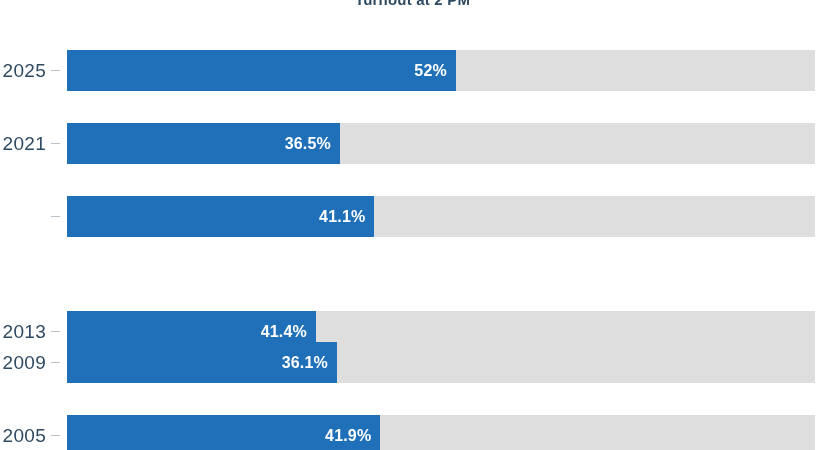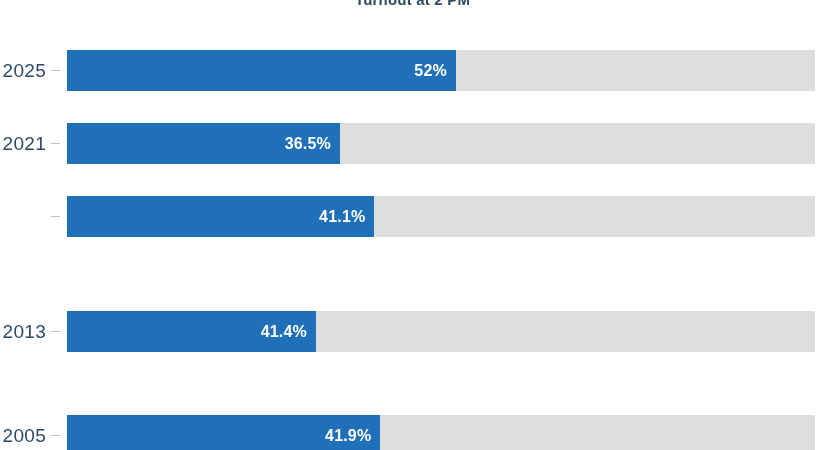--- a/index.html
+++ b/index.html
@@ -143,20 +143,29 @@
       </div>
       <div class="bar-row" style="top: 285px; margin-top: 26px;">
         <div class="year-label">2013</div>
         <div class="axis-tick"></div>
         <div class="bar-track">
           <div class="bar-fill" style="width: 249px; background: rgb(31, 112, 184);">
             <div class="bar-value">41.4%</div>
           </div>
         </div>
       </div>
+      <div class="bar-row" style="top: 342px;">
+        <div class="year-label">2009</div>
+        <div class="axis-tick"></div>
+        <div class="bar-track">
+          <div class="bar-fill" style="width: 270.028px; background: rgb(31, 112, 184);">
+            <div class="bar-value">36.1%</div>
+          </div>
+        </div>
+      </div>
       <div class="bar-row" style="top: 415px;">
         <div class="year-label">2005</div>
         <div class="axis-tick"></div>
         <div class="bar-track">
           <div class="bar-fill" style="width: 313.412px; background: rgb(31, 112, 184);">
             <div class="bar-value">41.9%</div>
           </div>
         </div>
       </div>
     </div>

